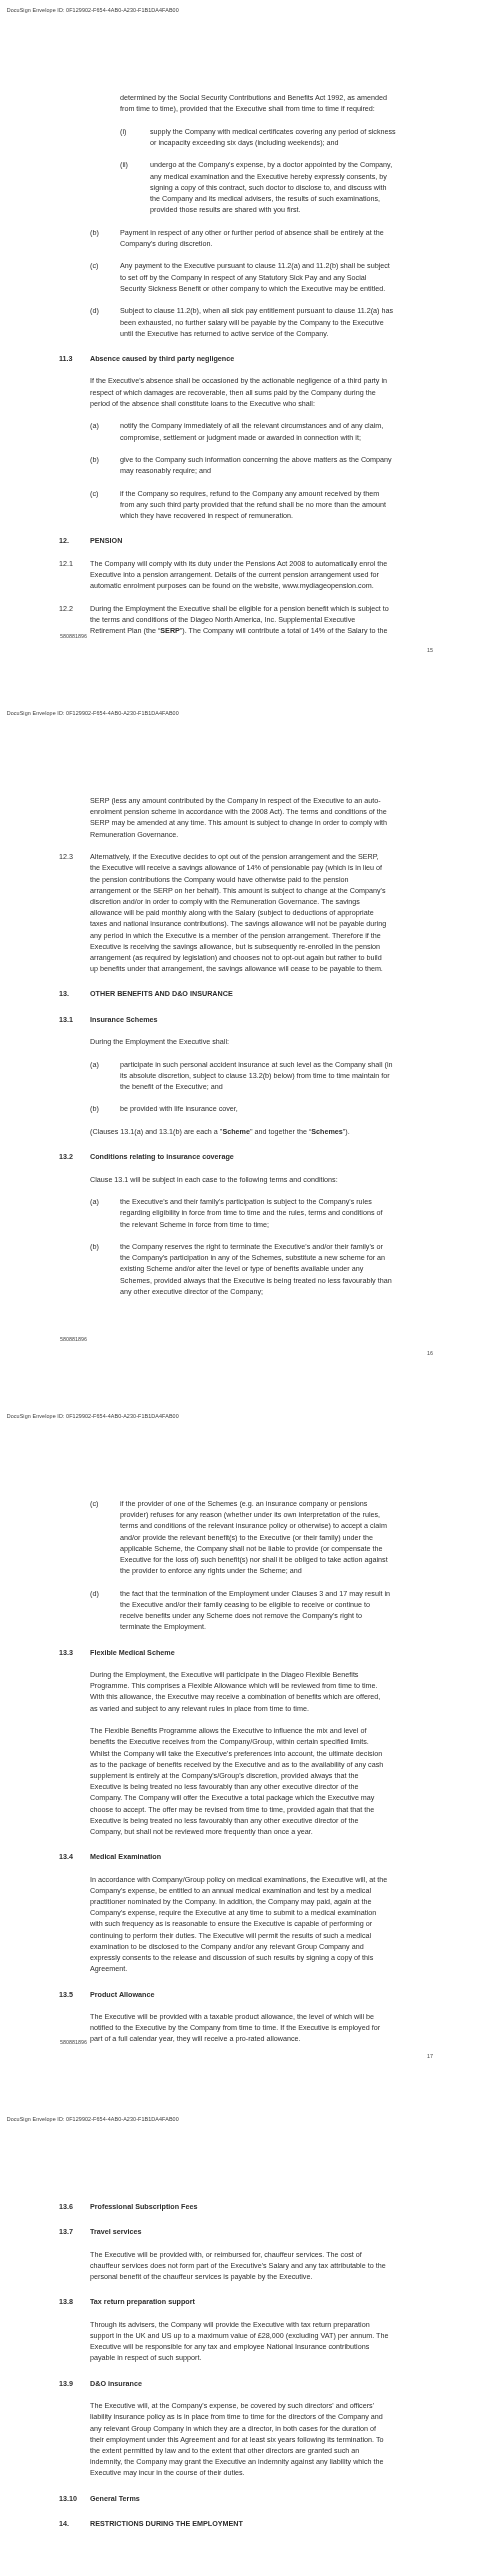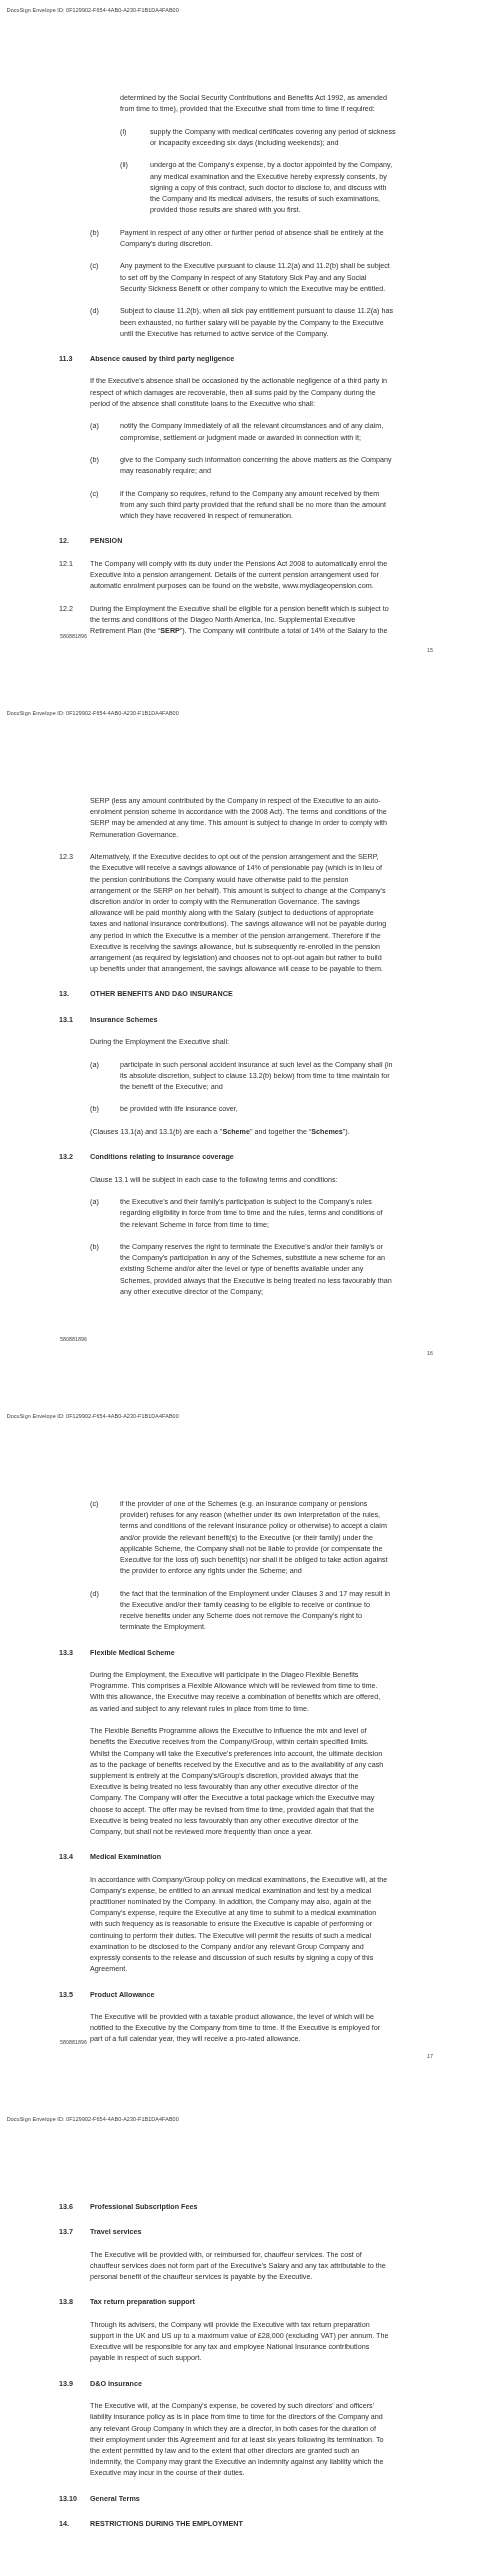--- a/index.html
+++ b/index.html
@@ -263,21 +263,21 @@
           <div class="ln">Executive is being treated no less favourably than any other executive director of the</div>
           <div class="ln">Company, but shall not be reviewed more frequently than once a year.</div>
         </div>
         <div class="blk hd" style="margin-left: 90px;">
           <span class="num" style="left: -31px;">13.4</span>
           <div class="ln">Medical Examination</div>
         </div>
         <div class="blk" style="margin-left: 90px;">
           <div class="ln">In accordance with Company/Group policy on medical examinations, the Executive will, at the</div>
           <div class="ln">Company's expense, be entitled to an annual medical examination and test by a medical</div>
-          <div class="ln">practitioner nominated by the Company. In addition, the Company may also, again at the</div>
+          <div class="ln">practitioner nominated by the Company. In addition, the Company may paid, again at the</div>
           <div class="ln">Company's expense, require the Executive at any time to submit to a medical examination</div>
           <div class="ln">with such frequency as is reasonable to ensure the Executive is capable of performing or</div>
           <div class="ln">continuing to perform their duties. The Executive will permit the results of such a medical</div>
           <div class="ln">examination to be disclosed to the Company and/or any relevant Group Company and</div>
           <div class="ln">expressly consents to the release and discussion of such results by signing a copy of this</div>
           <div class="ln">Agreement.</div>
         </div>
         <div class="blk hd" style="margin-left: 90px;">
           <span class="num" style="left: -31px;">13.5</span>
           <div class="ln">Product Allowance</div>

